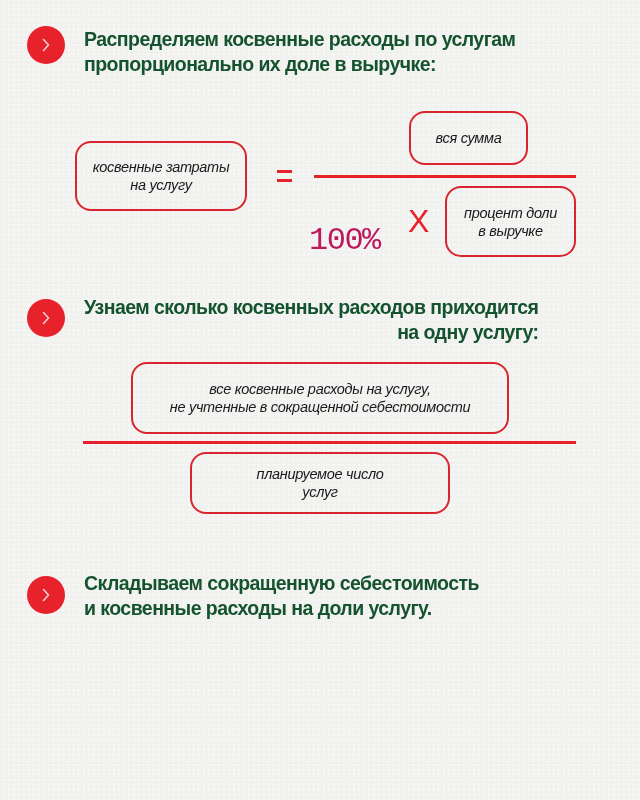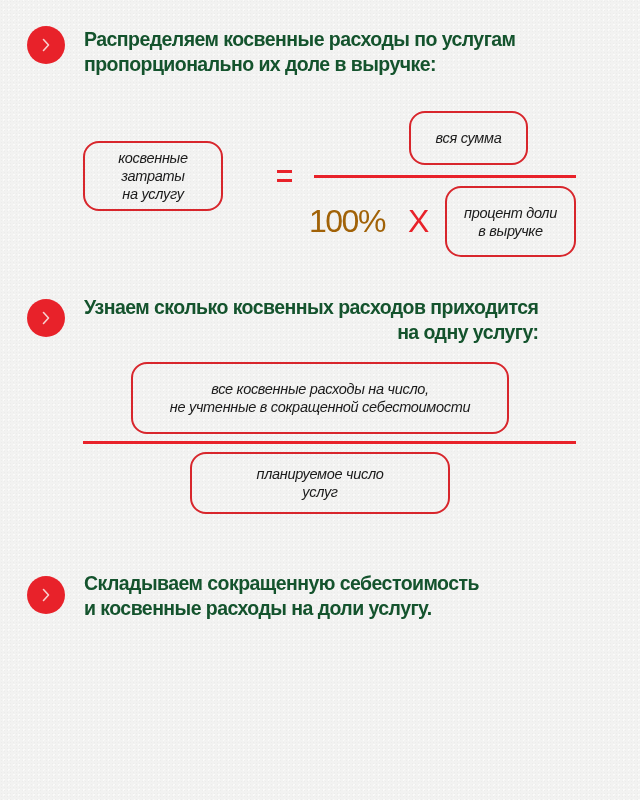--- a/index.html
+++ b/index.html
@@ -80,26 +80,27 @@
       left: 0;
       width: 15px;
       height: 3px;
       background: #e8222a;
     }
     .equals-sign::before { top: 0; }
     .equals-sign::after { bottom: 0; }
 
     .hundred-percent {
       position: absolute;
-      font-family: Liberation Sans, sans-serif;
+      font-family: Liberation Mono, monospace;
       font-size: 32px;
       font-weight: 400;
       letter-spacing: -1.5px;
       line-height: 36px;
-      color: #a16207;
+      color: #be185d;
+      margin-top: 20px;
     }
 
     .times-sign {
       position: absolute;
       font-family: "Liberation Sans", "DejaVu Sans", sans-serif;
       font-size: 32px;
       line-height: 36px;
       color: #e8222a;
       font-weight: 400;
     }
@@ -108,21 +109,21 @@
 <body>
 
 <div class="step-badge" style="left:27px; top:26px;">
   <svg width="12" height="14" viewBox="0 0 12 14">
     <polyline points="3.5,1.5 8.5,7 3.5,12.5" fill="none" stroke="#f7d0cf" stroke-width="1.6" stroke-linecap="round" stroke-linejoin="round"></polyline>
   </svg>
 </div>
 <div class="step-heading" style="top:27px;">Распределяем косвенные расходы по услугам
 пропорционально их доле в выручке:</div>
 
-<div class="term-box" style="left:83px; top:141px; width:140px; height:70px;">косвенные затраты
+<div class="term-box" style="left:75px; top:141px; width:172px; height:70px;">косвенные затраты
 на услугу</div>
 
 <div class="equals-sign" style="left:277px; top:170px;"></div>
 
 <div class="term-box" style="left:385px; top:111px; width:119px; height:54px;margin-left:24px;">вся сумма</div>
 
 <div class="fraction-line" style="left:314px; top:175px; width:262px;"></div>
 
 <div class="hundred-percent" style="left:309px; top:203px;">100%</div>
 
@@ -132,21 +133,21 @@
 в выручке</div>
 
 <div class="step-badge" style="left:27px; top:299px;">
   <svg width="12" height="14" viewBox="0 0 12 14">
     <polyline points="3.5,1.5 8.5,7 3.5,12.5" fill="none" stroke="#f7d0cf" stroke-width="1.6" stroke-linecap="round" stroke-linejoin="round"></polyline>
   </svg>
 </div>
 <div class="step-heading" style="top:295px;text-align:right;">Узнаем сколько косвенных расходов приходится
 на одну услугу:</div>
 
-<div class="term-box" style="left:131px; top:362px; width:378px; height:72px;">все косвенные расходы на число,
+<div class="term-box" style="left:131px; top:362px; width:378px; height:72px;">все косвенные расходы на услугу,
 не учтенные в сокращенной себестоимости</div>
 
 <div class="fraction-line" style="left:83px; top:441px; width:493px;"></div>
 
 <div class="term-box" style="left:190px; top:452px; width:260px; height:62px;">планируемое число
 услуг</div>
 
 <div class="step-badge" style="left:27px; top:576px;">
   <svg width="12" height="14" viewBox="0 0 12 14">
     <polyline points="3.5,1.5 8.5,7 3.5,12.5" fill="none" stroke="#f7d0cf" stroke-width="1.6" stroke-linecap="round" stroke-linejoin="round"></polyline>

